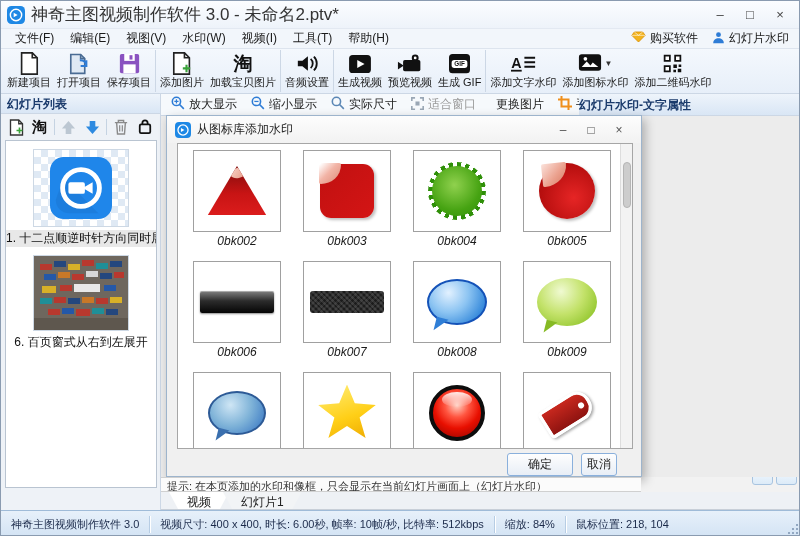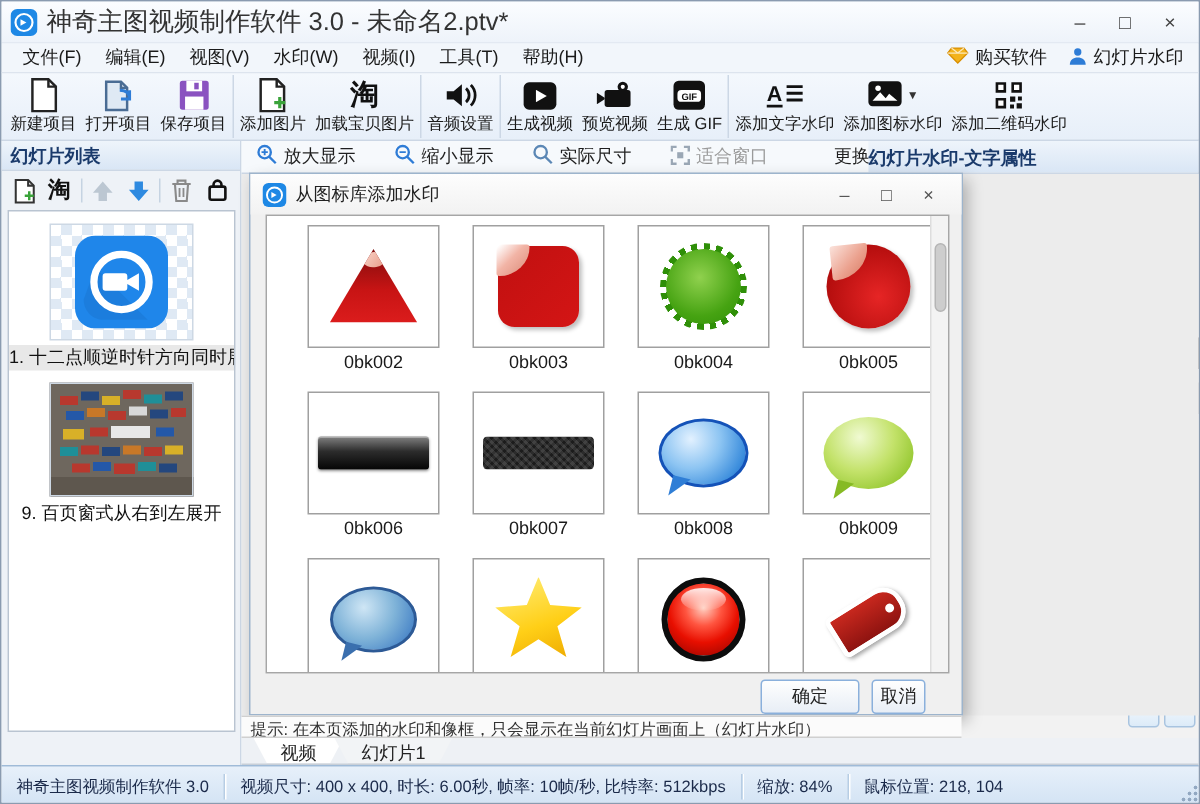--- a/index.html
+++ b/index.html
@@ -24,21 +24,21 @@
   .toolbar{position:absolute;left:0;top:48px;width:800px;height:45px;background:linear-gradient(#f4f8fd,#e7eff9);border-bottom:1px solid #ccd7e5;display:flex;align-items:stretch;padding:1px 2px;}
   .tb-group{display:flex;align-items:stretch;border-right:1px solid #ccd7e5;padding:0 1px;}
   .tb-group:last-child{border-right:none;}
   .tb-btn{display:flex;flex-direction:column;align-items:center;justify-content:flex-end;padding:2px 3px 2px;min-width:46px;}
   .tb-btn .ic{height:24px;display:flex;align-items:center;justify-content:center;}
   .tb-btn .lb{font-size:11px;color:#1a1a1a;white-space:nowrap;margin-top:0;}
   .tao{font-weight:bold;font-size:19px;color:#111;line-height:22px;}
   .caret{font-size:8px;color:#333;margin-left:2px;}
 
   
-  .subbar{position:absolute;left:160px;top:93px;width:418px;height:22px;background:#f6f9fc;border-bottom:1px solid #ccd7e5;display:flex;align-items:center;padding:0 4px;gap:14px;}
+  .subbar{position:absolute;left:160px;top:93px;width:418px;height:22px;background:#f6f9fc;border-bottom:1px solid #ccd7e5;display:flex;align-items:center;padding:0 4px;gap:2px;}
   .sb-btn{display:flex;align-items:center;gap:4px;padding:1px 6px;font-size:12px;color:#1f1f1f;white-space:nowrap;}
   .sb-btn.disabled{color:#9a9a9a;}
   .sb-sep{width:1px;height:16px;background:#ccd7e5;margin:0 2px;}
 
   
   .leftpanel{position:absolute;left:0;top:93px;width:160px;height:416px;background:#eef2f7;border-right:1px solid #ccd7e5;}
   .lp-header{height:20px;background:linear-gradient(#eef4fb,#d9e6f5);border-bottom:1px solid #ccd7e5;font-weight:bold;color:#1a3a6b;font-size:12px;padding:2px 6px;}
   .lp-tools{height:26px;display:flex;align-items:center;gap:5px;padding:0 6px;}
   .lp-sep{width:1px;height:16px;background:#c5d3e2;}
   .lp-tool{width:20px;height:20px;display:flex;align-items:center;justify-content:center;}
@@ -83,21 +83,21 @@
   .sqbtn{position:absolute;width:23px;height:23px;background:linear-gradient(#f4f9fe,#dcebf8);border:1px solid #a8c4e0;border-radius:3px;display:flex;align-items:center;justify-content:center;font-size:12px;color:#111;}
 
   
   .canvas{position:absolute;left:160px;top:115px;width:640px;height:361px;background:#ececec;}
   .dialog{position:absolute;left:165px;top:114px;width:476px;height:362px;background:#f0f0f0;border:1px solid #9db4cc;box-shadow:3px 4px 10px rgba(0,0,0,.28);}
   .dlg-title{height:27px;display:flex;align-items:center;padding:0 8px;background:linear-gradient(#fdfdfd,#f2f2f2);}
   .dlg-title .t{margin-left:6px;font-size:12px;color:#222;}
   .dlg-wb{margin-left:auto;display:flex;}
   .dlg-btnicon{width:28px;height:20px;display:flex;align-items:center;justify-content:center;color:#555;font-size:12px;}
   .dlg-content{position:absolute;left:10px;top:27px;width:456px;height:306px;background:#fff;border:1px solid #a6a6a6;overflow:hidden;}
-  .grid{position:absolute;left:12px;top:0;width:440px;padding:6px 0 0 8px;display:grid;grid-template-columns:repeat(4,102px);column-gap:8px;row-gap:12px;}
+  .grid{position:absolute;left:0;top:0;width:440px;padding:6px 0 0 8px;display:grid;grid-template-columns:repeat(4,102px);column-gap:8px;row-gap:12px;font-style:italic;}
   .cell{display:flex;flex-direction:column;align-items:center;}
   .cellthumb{width:88px;height:82px;border:1px solid #a0a0a0;background:#fff;display:flex;align-items:center;justify-content:center;overflow:hidden;}
   .celllabel{font-size:12px;color:#1a1a1a;margin-top:2px;height:15px;}
   .vscroll{position:absolute;right:0;top:0;width:12px;height:100%;background:#f3f3f3;border-left:1px solid #ddd;}
   .vthumb{position:absolute;left:2px;top:18px;width:8px;height:46px;background:#cdcdcd;border:1px solid #b5b5b5;border-radius:4px;}
   .dlg-btn{position:absolute;height:23px;background:linear-gradient(#fefefe,#e8eef6);border:1px solid #8ab0dc;border-radius:3px;font-size:12px;color:#222;display:flex;align-items:center;justify-content:center;}
 
   
   .sh{position:relative;}
   .sh-red-tri{width:62px;height:52px;background:linear-gradient(#7d0d0d,#c81414 55%,#dd1d1d);clip-path:polygon(50% 2%,97% 96%,3% 96%);}
@@ -353,21 +353,21 @@
               <rect width="64" height="64" rx="14" fill="#1f86ea"></rect>
               <path d="M6 44c0 8 6 14 14 14h30L14 22z" fill="#1a76d2" opacity=".55"></path>
               <circle cx="32" cy="32" r="19" fill="none" stroke="#fff" stroke-width="5"></circle>
               <path d="M21 26h13a2 2 0 012 2v2.6l8-4.6v12l-8-4.6V36a2 2 0 01-2 2H21a2 2 0 01-2-2V28a2 2 0 012-2z" fill="#fff"></path>
             </svg>
         </div>
         <div class="slide-cap sel">1. 十二点顺逆时针方向同时展开</div>
       </div>
       <div class="slide-item">
         <div class="thumb2"></div>
-        <div class="slide-cap">9. 百页窗式从右到左展开</div>
+        <div class="slide-cap">6. 百页窗式从右到左展开</div>
       </div>
     </div>
   </div>
 
   <div class="subbar">
     <span class="sb-btn">
       <span><svg viewBox="0 0 18 18" width="14" height="14">
             <circle cx="7" cy="7" r="5.3" fill="none" stroke="#2e7cd6" stroke-width="2"></circle>
             <path d="M11 11l5.5 5.5" stroke="#2e7cd6" stroke-width="2"></path>
             <path d="M4.3 7h5.4M7 4.3v5.4" stroke="#2e7cd6" stroke-width="1.6"></path>

